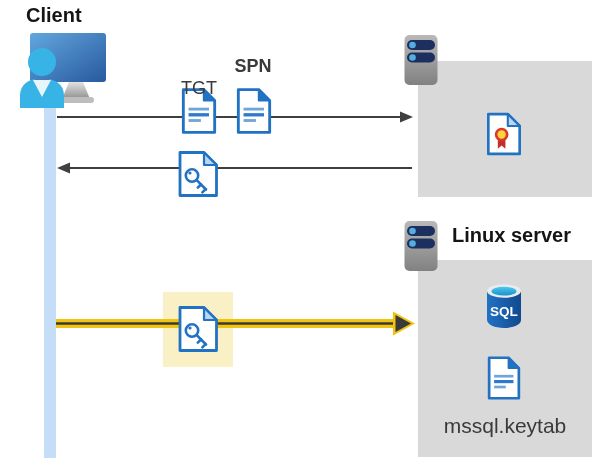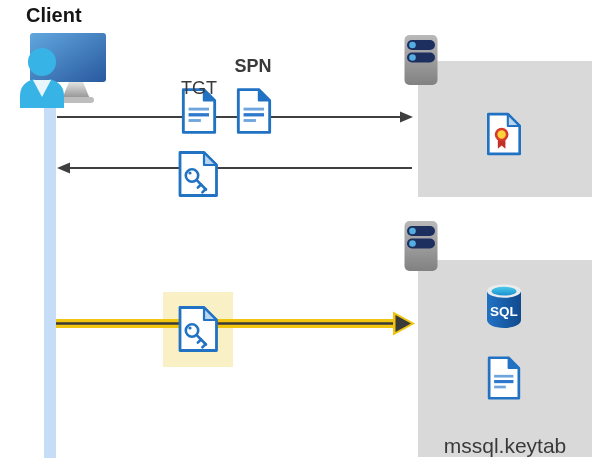--- a/index.html
+++ b/index.html
@@ -12,21 +12,21 @@
   .lifeline{position:absolute;background:#c5ddf6;}
   .highlight{position:absolute;background:#faf0c6;}
   .title{
     position:absolute;font-weight:700;font-size:20px;line-height:1.3;
     color:#151515;letter-spacing:0;
   }
   .sublabel{
     position:absolute;font-size:18px;color:#3a3a3a;text-align:center;
   }
   .filelabel{
-    position:absolute;font-size:21px;color:#3a3a3a;text-align:center;margin-top:20px;
+    position:absolute;font-size:21px;color:#3a3a3a;text-align:center;
   }
   svg{display:block;}
   .defs{position:absolute;width:0;height:0;}
 </style>
 </head>
 <body>
 
 <div class="stage">
 
   <svg class="defs" aria-hidden="true">
@@ -160,20 +160,21 @@
     <text x="19" y="33.5" text-anchor="middle" font-family="Liberation Sans, sans-serif" font-size="13.5" font-weight="700" fill="#ffffff">SQL</text>
   </svg>
 
   <svg class="abs" style="left:486px;top:354px;" width="36" height="48" viewBox="0 0 40 50">
     <use href="#sym-doc"></use>
   </svg>
 
   <div class="title" style="left:26px;top:2px;">Client</div>
 
 
+  <div class="title" style="left:452px;top:222px;width:146px;">Linux server</div>
 
   <div class="sublabel" style="left:177px;top:56px;width:44px;margin-top:22px;">TGT</div>
 
   <div class="sublabel" style="left:231px;top:56px;width:44px;font-weight:bold;">SPN</div>
 
   <div class="filelabel" style="left:418px;top:414px;width:174px;">mssql.keytab</div>
 
 </div>
 
 </body></html>

